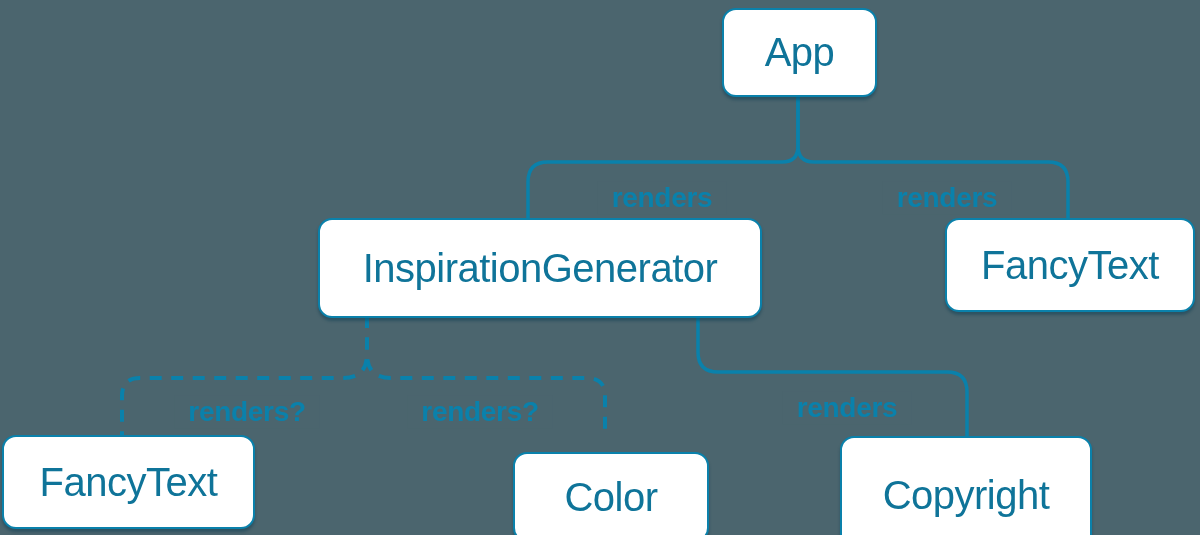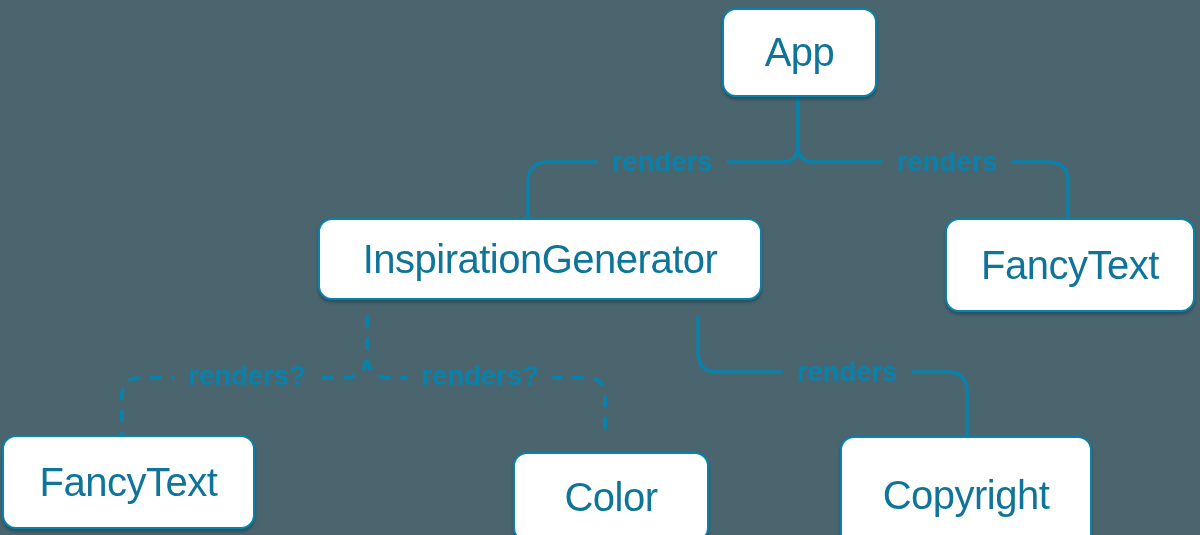--- a/index.html
+++ b/index.html
@@ -30,20 +30,21 @@
     position:absolute;
     transform:translate(-50%,-50%);
     background:var(--bg);
     color:var(--accent);
     font-size:28px;
     font-weight:700;
     letter-spacing:-0.3px;
     padding:1px 14px;
     white-space:nowrap;
     line-height:1.1;
+    margin-top:36px;
   }
   .node{
     position:absolute;
     background:var(--node-fill);
     border:2.5px solid var(--accent);
     border-radius:14px;
     box-shadow:0 3px 3px rgba(9,60,82,0.45);
     display:flex;
     align-items:center;
     justify-content:center;
@@ -72,21 +73,21 @@
   <span class="edge-label" style="left:662px;top:162px">renders</span>
   <span class="edge-label" style="left:947px;top:162px">renders</span>
   <span class="edge-label" style="left:247px;top:376px">renders?</span>
   <span class="edge-label" style="left:480px;top:376px">renders?</span>
   <span class="edge-label" style="left:847px;top:372px">renders</span>
 
   <div class="node" style="left:722px;top:8px;width:155px;height:89px">
     <span class="node-label">App</span>
   </div>
 
-  <div class="node" style="left:318px;top:218px;width:444px;height:82px">
+  <div class="node" style="left:318px;top:218px;width:444px;height:100px">
     <span class="node-label">InspirationGenerator</span>
   </div>
 
   <div class="node" style="left:945px;top:218px;width:250px;height:94px">
     <span class="node-label">FancyText</span>
   </div>
 
   <div class="node" style="left:2px;top:435px;width:253px;height:94px">
     <span class="node-label">FancyText</span>
   </div>

